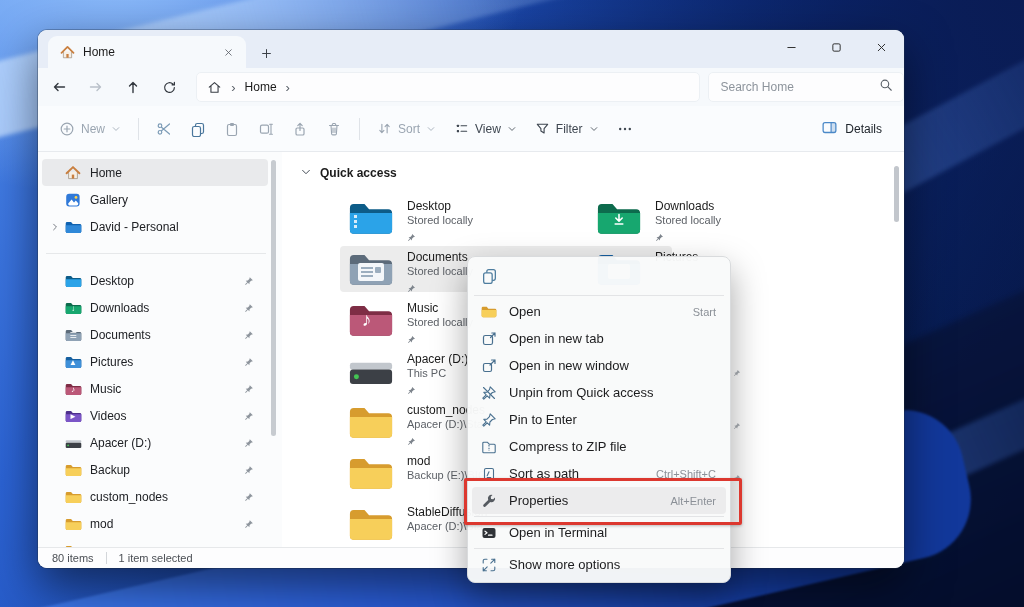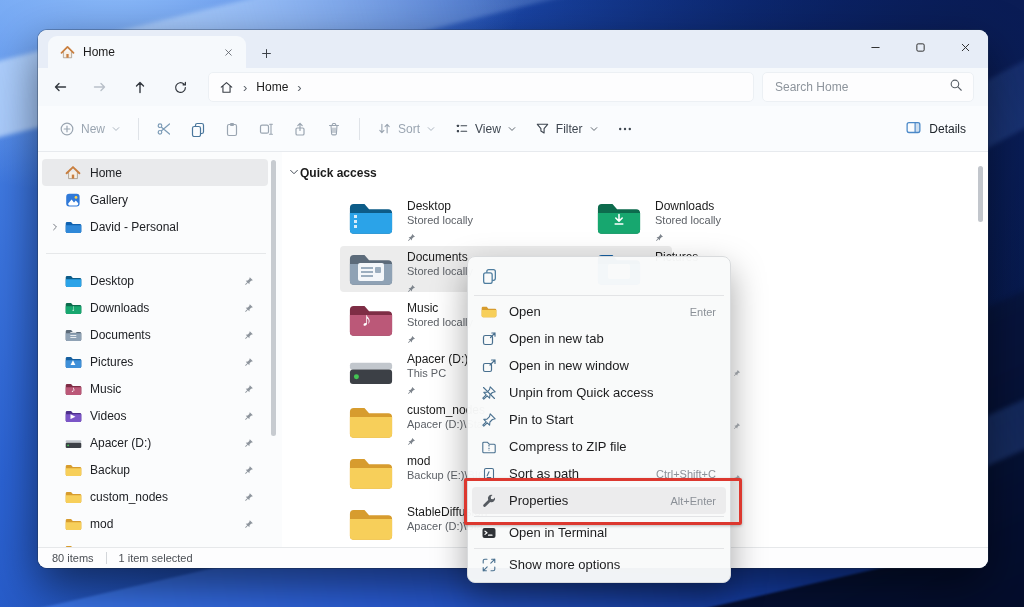--- a/index.html
+++ b/index.html
@@ -16,21 +16,21 @@
   .rib2{width:1100px;height:150px;left:-120px;top:520px;transform:rotate(-13deg);
     background:linear-gradient(90deg,#4584f2 0%,#2a5cd4 45%,#12389b 85%);filter:blur(1px);}
   .rib3{width:900px;height:320px;left:520px;top:330px;transform:rotate(-24deg);
     background:linear-gradient(180deg,rgba(7,20,60,.9),rgba(4,12,40,.95));filter:blur(3px);}
   .rib4{width:600px;height:60px;left:620px;top:120px;transform:rotate(-28deg);
     background:linear-gradient(90deg,rgba(90,140,235,.55),rgba(40,80,190,0));filter:blur(2px);}
   .rib5{width:520px;height:46px;left:700px;top:430px;transform:rotate(-24deg);
     background:linear-gradient(90deg,rgba(70,120,220,.6),rgba(30,70,180,0));filter:blur(2px);}
 
   
-  .window{position:absolute;left:38px;top:30px;width:950px;height:538px;background:#fff;
+  .window{position:absolute;left:38px;top:30px;width:866px;height:538px;background:#fff;
     border-radius:9px;box-shadow:0 18px 45px rgba(0,0,0,.5),0 0 0 1px rgba(40,60,90,.35);overflow:hidden;}
   .tabstrip{position:absolute;left:0;top:0;right:0;height:38px;background:#e7edf7;}
   .tab{position:absolute;left:10px;top:6px;width:198px;height:32px;background:#f6f9fc;
     border-radius:9px 9px 0 0;display:flex;align-items:center;padding:0 8px 0 12px;box-sizing:border-box;}
   .tab-label{font-size:12px;color:#1b1b1b;margin-left:8px;flex:1;}
   .tab-close{width:20px;height:20px;display:flex;align-items:center;justify-content:center;color:#5a5f66;border-radius:4px;}
   .newtab{position:absolute;left:216px;top:12px;width:24px;height:22px;display:flex;align-items:center;justify-content:center;color:#3c4148;}
   .wincontrols{position:absolute;right:0;top:0;height:34px;display:flex;}
   .wc{width:45px;height:34px;display:flex;align-items:center;justify-content:center;color:#2d2d2d;}
   
@@ -66,21 +66,21 @@
   .srow{height:27px;display:flex;align-items:center;font-size:12px;color:#202226;margin:0 14px 0 4px;border-radius:4px;padding:0 4px;box-sizing:border-box;}
   .srow.sel{background:#e9eaec;}
   .sgap{width:18px;display:flex;align-items:center;justify-content:center;color:#5a6068;}
   .sic{width:18px;height:15px;display:flex;align-items:center;justify-content:center;position:relative;margin-right:8px;}
   .slabel{flex:1;white-space:nowrap;overflow:hidden;}
   .spin{color:#8e959d;width:14px;display:flex;justify-content:center;margin-right:8px;}
   .sdivider{height:1px;background:#e6e8ea;margin:13px 16px 13px 8px;}
   .side-scroll{position:absolute;right:6px;top:8px;width:5px;height:276px;background:#c7cbd0;border-radius:3px;}
   
   .content{position:absolute;left:244px;top:0;right:0;bottom:0;}
-  .qa-header{position:absolute;left:6px;top:12px;display:flex;align-items:center;gap:0;color:#1b1b1b;}
+  .qa-header{position:absolute;left:18px;top:12px;display:flex;align-items:center;gap:8px;color:#1b1b1b;}
   .qa-header .txt{font-size:12px;font-weight:bold;}
   .qa-chev{color:#3e4650;}
   .tile{position:absolute;width:300px;height:46px;display:flex;padding:4px 0 0 8px;box-sizing:border-box;border-radius:4px;}
   .tile.sel{background:#ececec;width:332px;}
   .ticon{width:46px;height:38px;position:relative;flex:none;margin-right:13px;}
   .ticon svg.fsvg{width:46px;height:37px;display:block;}
   .tname{font-size:12px;color:#1b1b1b;line-height:14px;}
   .tsub{font-size:11px;color:#5d6167;line-height:14px;}
   .tpin{color:#7e858d;margin-top:1px;}
   
@@ -794,21 +794,21 @@
   </div>
   <div class="cm-sep"></div>
 
   <div class="cm-item">
     <span class="cm-ic fol-yellow">
         <svg class="fsvg">
           <use href="#s-folder"></use>
         </svg>
       </span>
     <span>Open</span>
-    <span class="cm-short">Enter</span>
+    <span class="cm-short">Start</span>
   </div>
   <div class="cm-item">
     <span class="cm-ic">
         <svg>
           <use href="#s-newtab"></use>
         </svg>
       </span>
     <span>Open in new tab</span>
   </div>
   <div class="cm-item">
@@ -826,21 +826,21 @@
         </svg>
       </span>
     <span>Unpin from Quick access</span>
   </div>
   <div class="cm-item">
     <span class="cm-ic">
         <svg>
           <use href="#s-pin-o"></use>
         </svg>
       </span>
-    <span>Pin to Start</span>
+    <span>Pin to Enter</span>
   </div>
   <div class="cm-item">
     <span class="cm-ic">
         <svg>
           <use href="#s-zip"></use>
         </svg>
       </span>
     <span>Compress to ZIP file</span>
   </div>
   <div class="cm-item">

